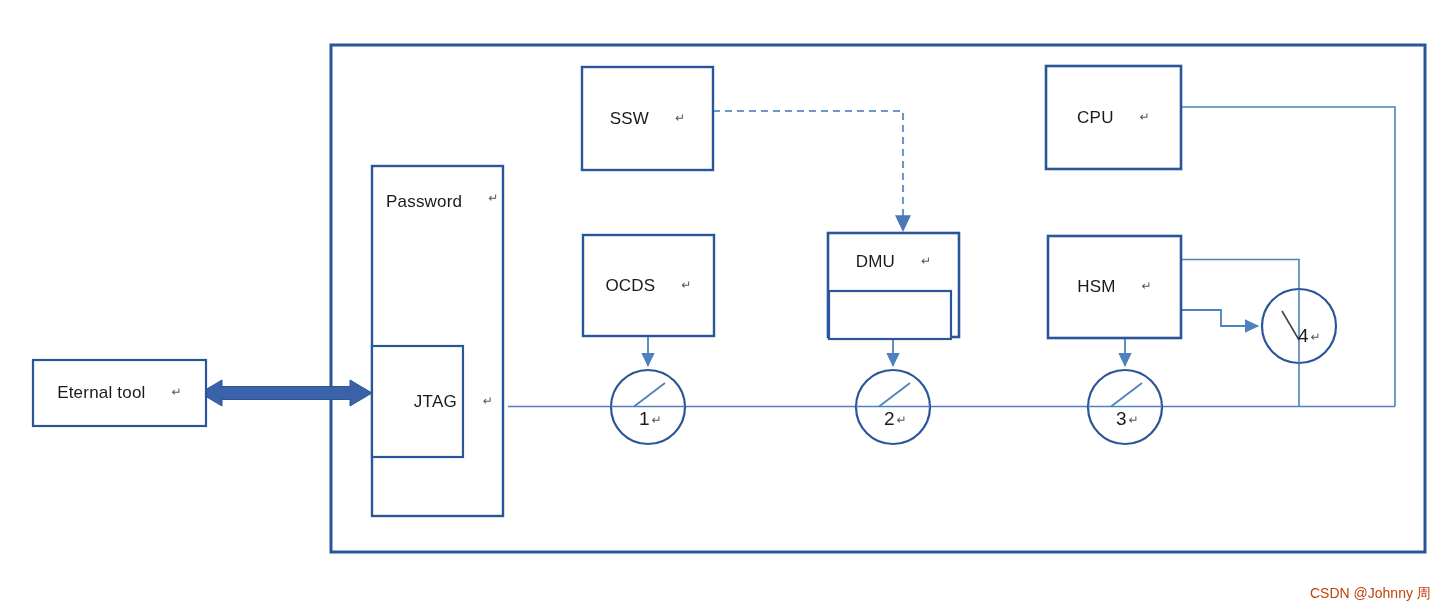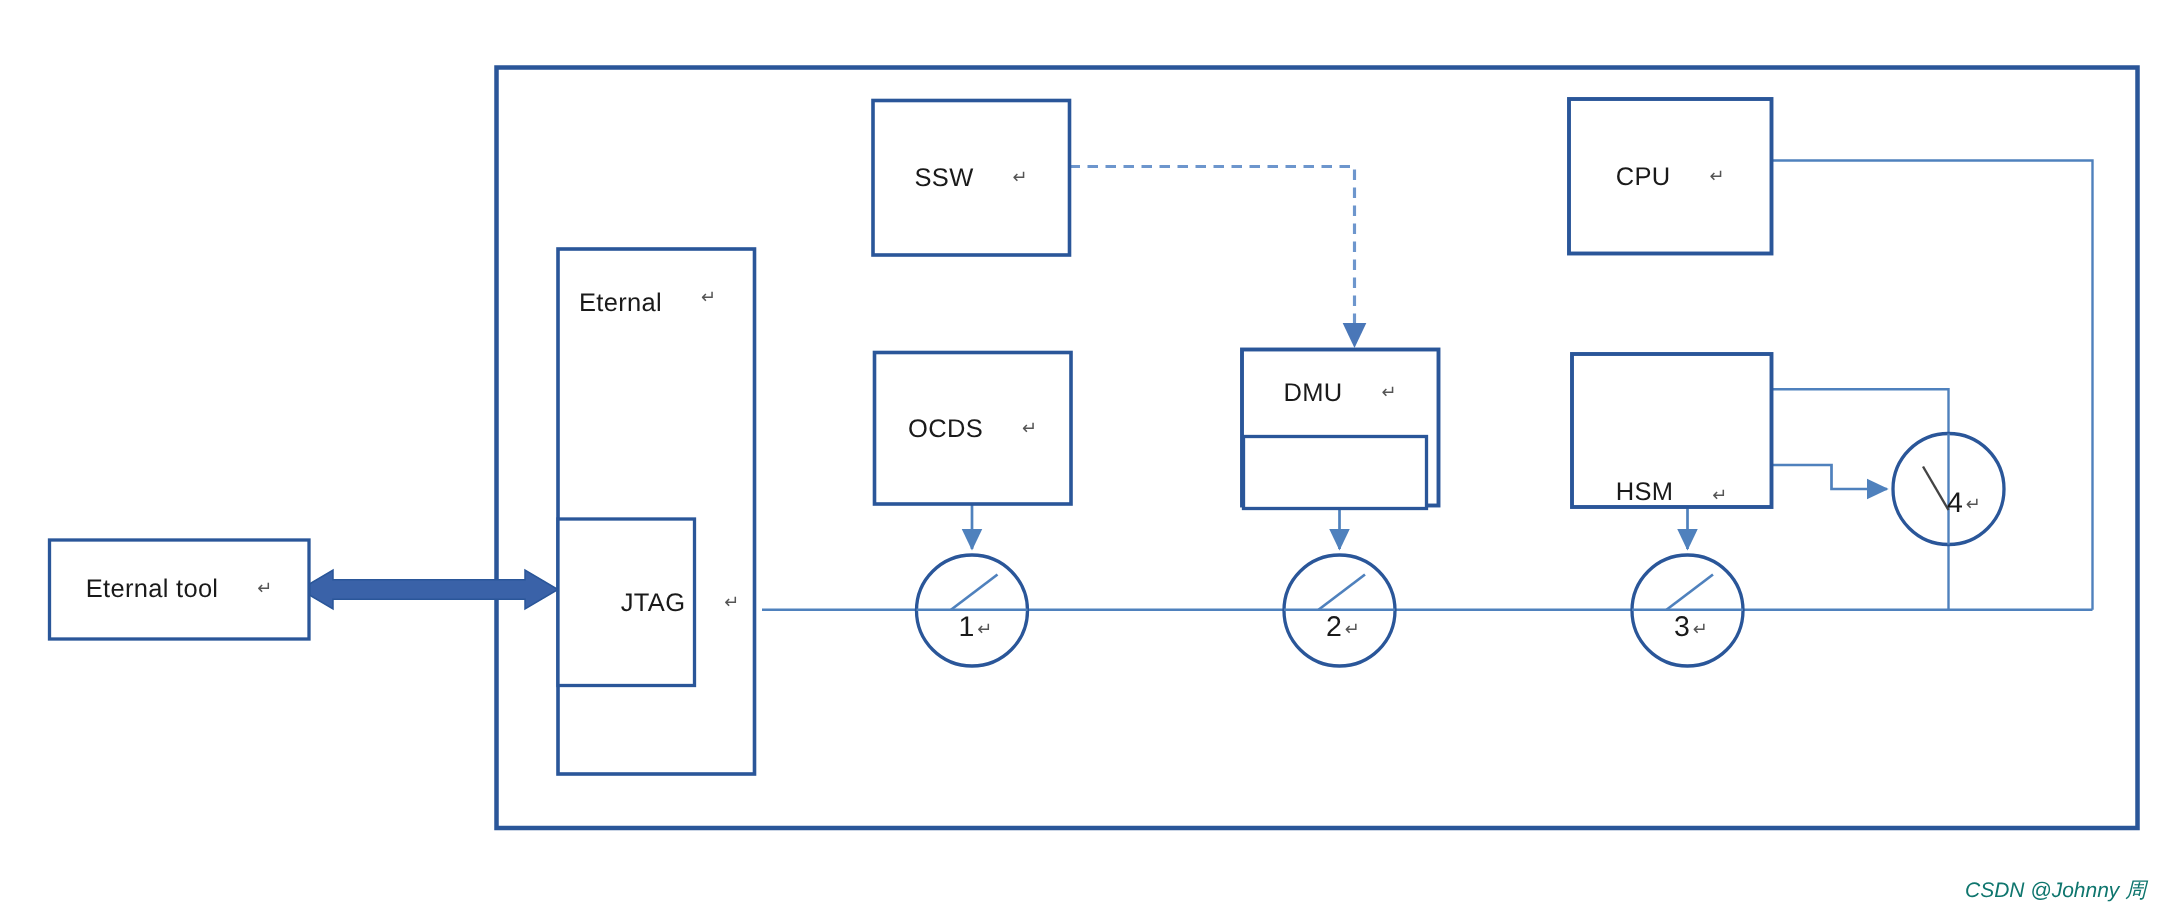--- a/index.html
+++ b/index.html
@@ -57,23 +57,22 @@
   .sw-num {
     position: absolute;
     font-size: 19px;
     color: #1a1a1a;
     white-space: nowrap;
     pointer-events: none;
   }
   .watermark {
     position: absolute;
     font-size: 14px;
-    color: #0f766e;
+    color: #c2410c;
     white-space: nowrap;
-    font-style: italic;
   }
 </style>
 </head>
 <body>
 
 <div id="stage">
 
   <svg id="svg-layer" viewBox="0 0 1453 616">
     <defs>
       <marker id="arrowThin" markerWidth="9" markerHeight="9" refX="7.4" refY="4.5" orient="auto" markerUnits="strokeWidth">
@@ -153,21 +152,21 @@
       <line x1="1299" y1="340" x2="1282" y2="311" stroke="#444444" stroke-width="1.6"></line>
     </g>
   </svg>
 
   <div class="node-label" style="left:33px; top:360px; width:173px; height:66px;">
     <span>Eternal tool</span>
       <span class="pilcrow">↵</span>
   </div>
 
   <div class="node-label topleft" style="left:372px; top:166px; width:131px; height:350px;">
-    <span>Eternal</span>
+    <span>Password</span>
       <span class="pilcrow">↵</span>
   </div>
 
   <div class="node-label" style="left:372px; top:346px; width:91px; height:111px;padding-left:36px;">
     <span>JTAG</span>
       <span class="pilcrow">↵</span>
   </div>
 
   <div class="node-label" style="left:582px; top:67px; width:131px; height:103px;">
     <span>SSW</span>
@@ -183,21 +182,21 @@
     <span>DMU</span>
       <span class="pilcrow">↵</span>
   </div>
 
 
   <div class="node-label" style="left:1046px; top:66px; width:135px; height:103px;">
     <span>CPU</span>
       <span class="pilcrow">↵</span>
   </div>
 
-  <div class="node-label" style="left:1048px; top:236px; width:133px; height:102px;align-items:flex-end;">
+  <div class="node-label" style="left:1048px; top:236px; width:133px; height:102px;">
     <span>HSM</span>
       <span class="pilcrow">↵</span>
   </div>
 
   <div class="sw-num" style="left:639px; top:408px;">
     <span>1</span><span class="pilcrow">↵</span>
   </div>
   <div class="sw-num" style="left:884px; top:408px;">
     <span>2</span><span class="pilcrow">↵</span>
   </div>

